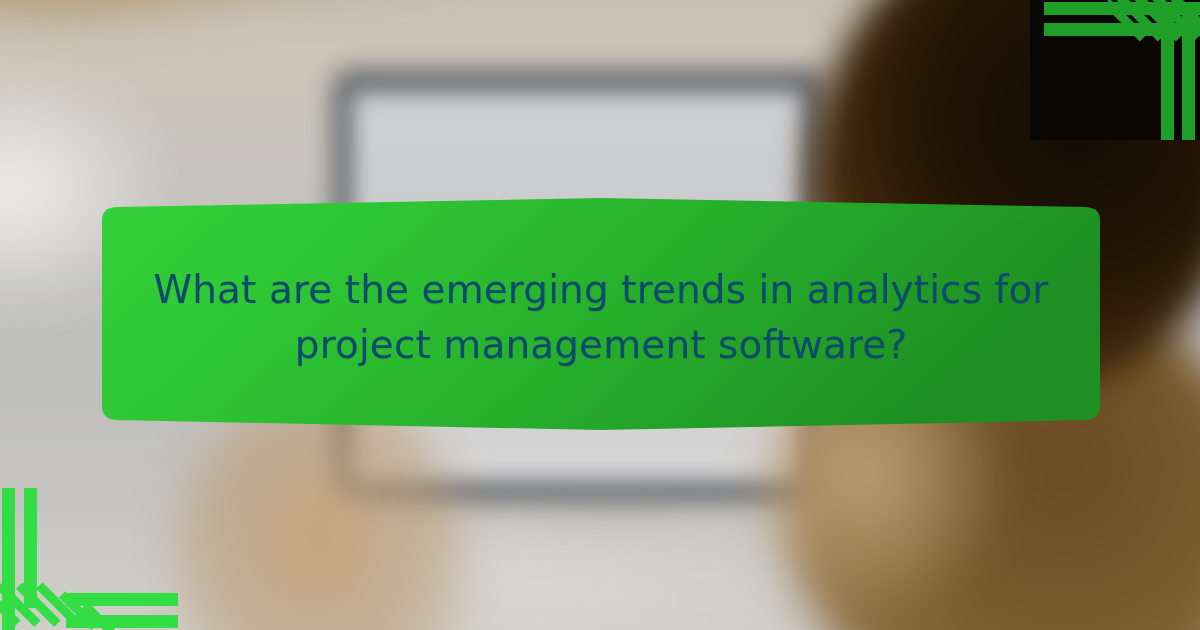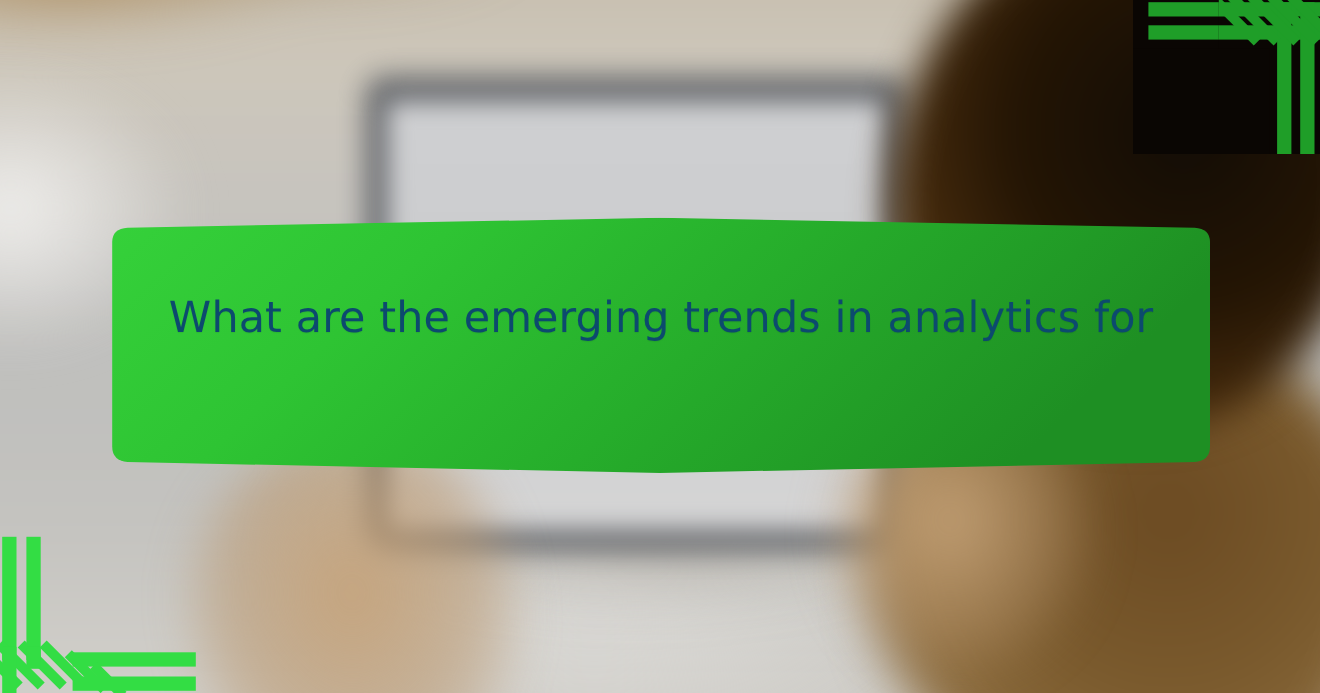--- a/index.html
+++ b/index.html
@@ -285,16 +285,17 @@
                L 1000,208
                Q 1000,221 986,222
                L 500,232
                L 16,222
                Q 2,221 2,208
                Z" fill="url(#bannerGrad)"></path>
     </svg>
 
     <div class="banner-text">
       <span class="ln">What are the emerging trends in analytics for</span>
+      <span class="ln">project management software?</span>
     </div>
   </div>
 
 </div>
 
 </body></html>

